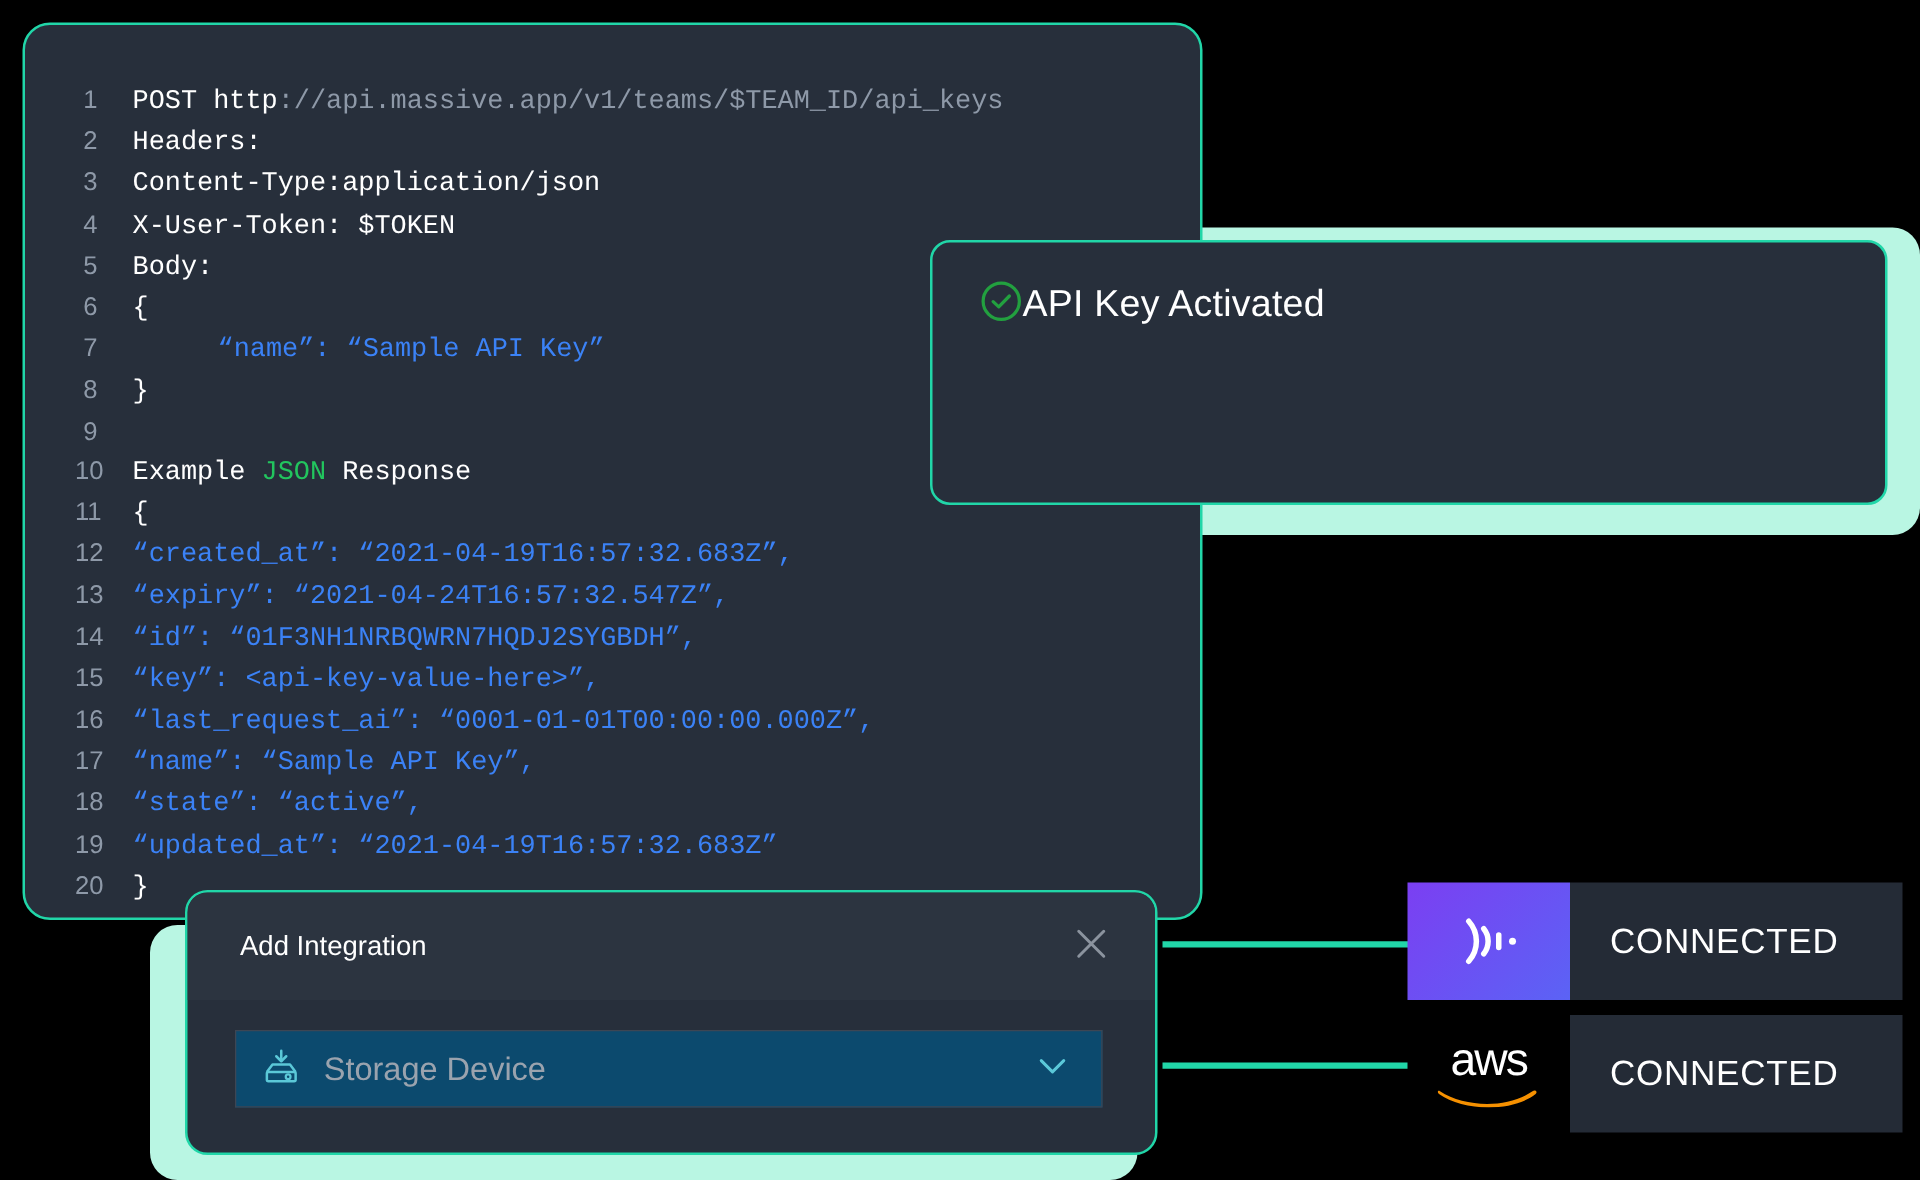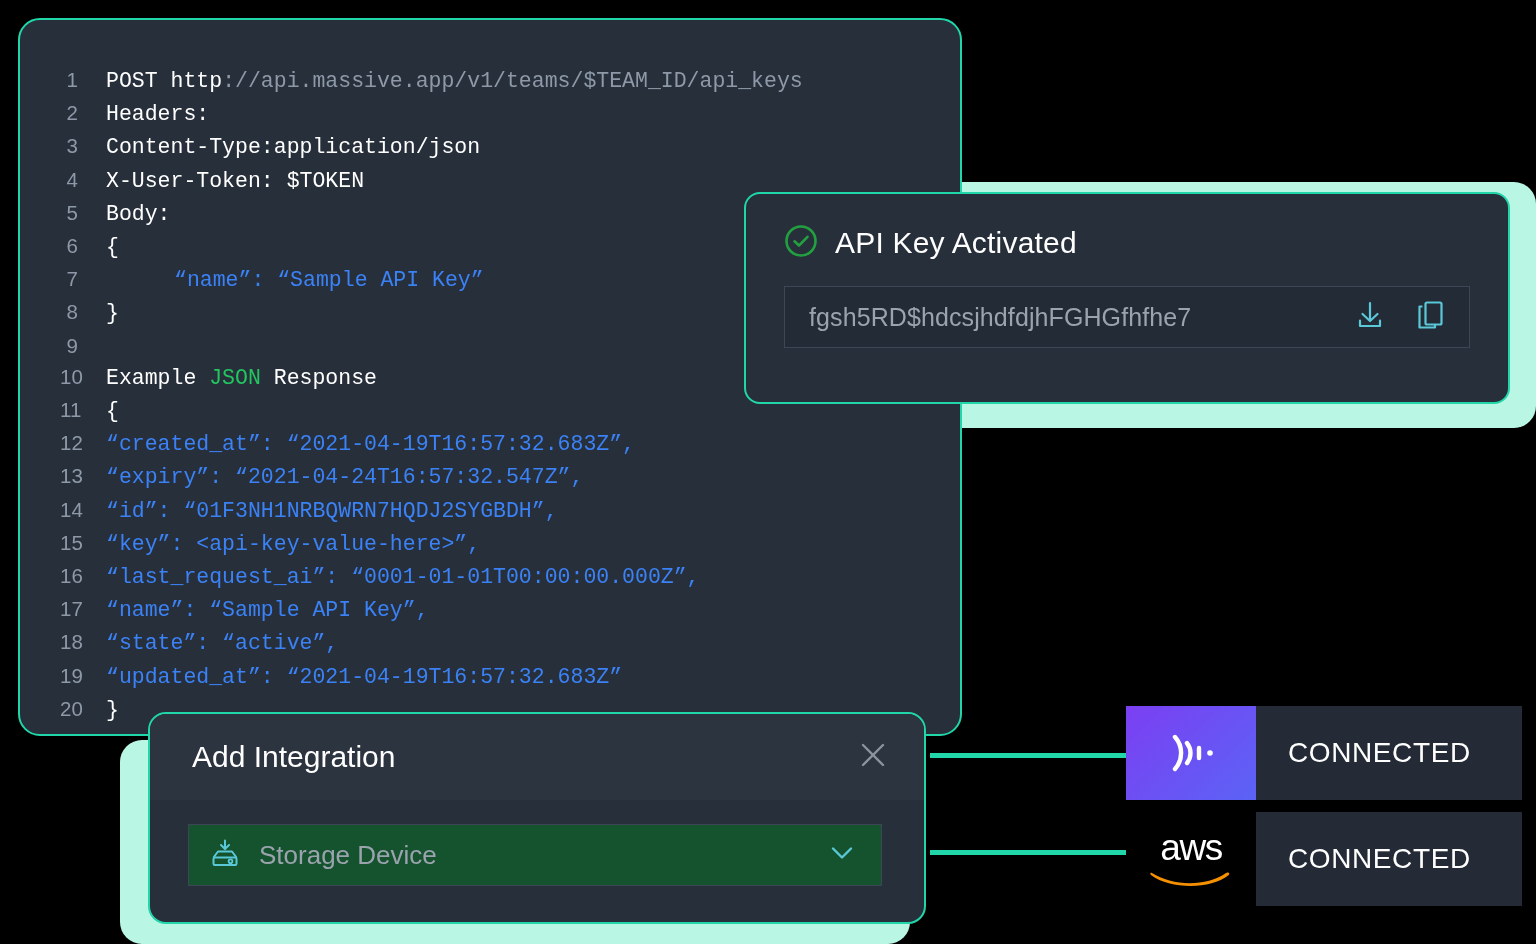--- a/index.html
+++ b/index.html
@@ -84,21 +84,21 @@
     top: 192px;
     width: 766px;
     height: 212px;
     border-radius: 16px;
     padding: 30px 38px;
     z-index: 6;
   }
   .api-head {
     display: flex;
     align-items: center;
-    gap: 17px;
+    gap: 0;
     margin-bottom: 24px;
   }
   .api-title {
     color: #ffffff;
     font-size: 30px;
     letter-spacing: 0.2px;
   }
   .key-field {
     display: flex;
     align-items: center;
@@ -129,28 +129,28 @@
     z-index: 7;
   }
   .ai-header {
     height: 86px;
     background: #2c3440;
     display: flex;
     align-items: center;
     justify-content: space-between;
     padding: 0 34px 0 42px;
   }
-  .ai-title { color: #ffffff; font-size: 30px; }
+  .ai-title { color: #ffffff; font-size: 22px; }
   .ai-body { padding: 24px 42px 0 38px; }
   .select-box {
     display: flex;
     align-items: center;
     height: 62px;
     border: 1px solid #3d4654;
-    background: #14532d;
+    background: #0c4a6e;
     padding: 0 22px 0 20px;
     gap: 18px;
   }
   .select-label { flex: 1; color: #9aa3ae; font-size: 26px; }
 
   
   .badge {
     position: absolute;
     display: flex;
     align-items: stretch;
@@ -207,38 +207,20 @@
     <div class="api-head">
       <span>
         <svg width="34" height="34" viewBox="0 0 34 34">
           <circle cx="17" cy="17" r="14.5" fill="none" stroke="#22a03f" stroke-width="2.6"></circle>
           <path d="M10.5 17.3 L15 21.5 L23.5 12.8" fill="none" stroke="#22a03f" stroke-width="2.6" stroke-linecap="round" stroke-linejoin="round"></path>
         </svg>
       </span>
       <span class="api-title">API Key Activated</span>
     </div>
 
-    <div class="key-field">
-      <span class="key-value">fgsh5RD$hdcsjhdfdjhFGHGfhfhe7</span>
-      <span class="key-actions">
-        <span>
-          <svg width="34" height="34" viewBox="0 0 34 34">
-            <path d="M17 5 L17 22" fill="none" stroke="#5bc8d8" stroke-width="2.2" stroke-linecap="round"></path>
-            <path d="M9.5 16 L17 23 L24.5 16" fill="none" stroke="#5bc8d8" stroke-width="2.2" stroke-linecap="round" stroke-linejoin="round"></path>
-            <path d="M7 22.5 L7 28 L27 28 L27 22.5" fill="none" stroke="#5bc8d8" stroke-width="2.2" stroke-linecap="round" stroke-linejoin="round"></path>
-          </svg>
-        </span>
-        <span>
-          <svg width="34" height="34" viewBox="0 0 34 34">
-            <rect x="12.5" y="4.5" width="16" height="22" rx="1.5" fill="none" stroke="#5bc8d8" stroke-width="2.2"></rect>
-            <path d="M9.5 8.5 L6.5 8.5 L6.5 29.5 L22 29.5 L22 26.5" fill="none" stroke="#5bc8d8" stroke-width="2.2" stroke-linejoin="round"></path>
-          </svg>
-        </span>
-      </span>
-    </div>
   </div>
 
   <div class="panel" id="add-integration-panel">
     <div class="ai-header">
       <span class="ai-title">Add Integration</span>
       <span>
         <svg width="34" height="34" viewBox="0 0 34 34">
           <path d="M7 7 L27 27 M27 7 L7 27" fill="none" stroke="#8b939e" stroke-width="2.4" stroke-linecap="round"></path>
         </svg>
       </span>

